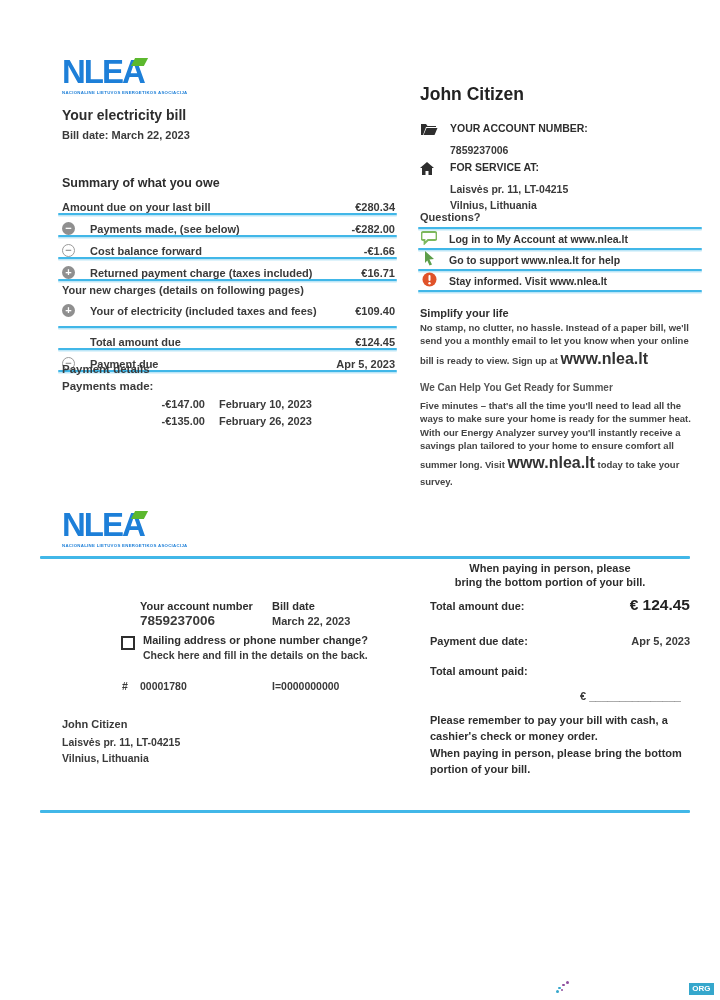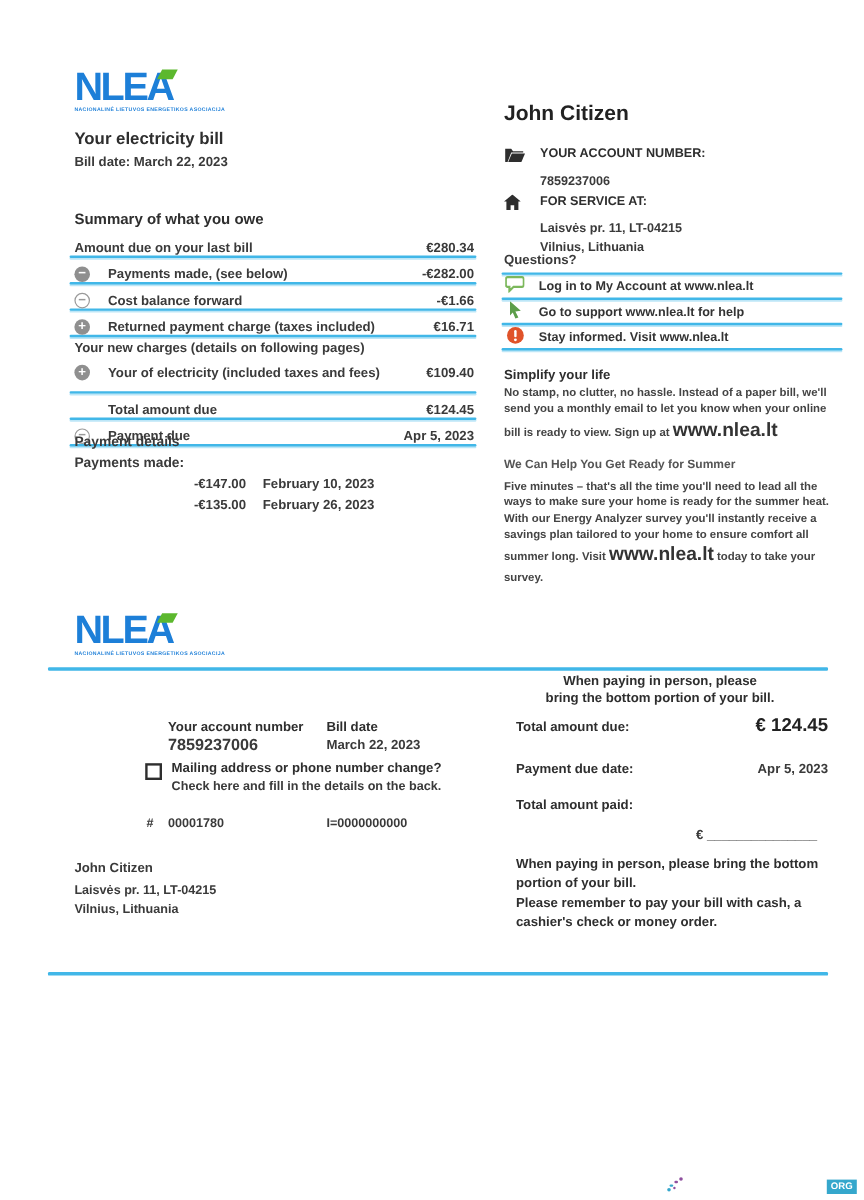--- a/index.html
+++ b/index.html
@@ -269,22 +269,22 @@
   <div class="abs lbl" style="left:430px; top:665px;">Total amount paid:</div>
   <div class="abs val" style="left:580px; top:665px; font-weight:700;margin-top:25px;">€ _______________</div>
 
   <div class="mail-address">
     <div class="name">John Citizen</div>
     <div>Laisvės pr. 11, LT-04215</div>
     <div>Vilnius, Lithuania</div>
   </div>
 
   <div class="pay-reminder">
+    <div>Please remember to pay your bill with cash, a cashier's check or money order.</div>
     <div>When paying in person, please bring the bottom portion of your bill.</div>
-    <div>Please remember to pay your bill with cash, a cashier's check or money order.</div>
   </div>
 
   <div class="hline" id="line-bottom"></div>
 
   <div class="watermark">
     <span class="wm-dots">
       <i style="left:10px; top:0; width:3px; height:3px; background:#8e4f9e;"></i>
       <i style="left:6px; top:3px; width:2.5px; height:2.5px; background:#8e4f9e;"></i>
       <i style="left:2px; top:6px; width:2.5px; height:2.5px; background:#35a7cc;"></i>
       <i style="left:0; top:9px; width:3px; height:3px; background:#35a7cc;"></i>

